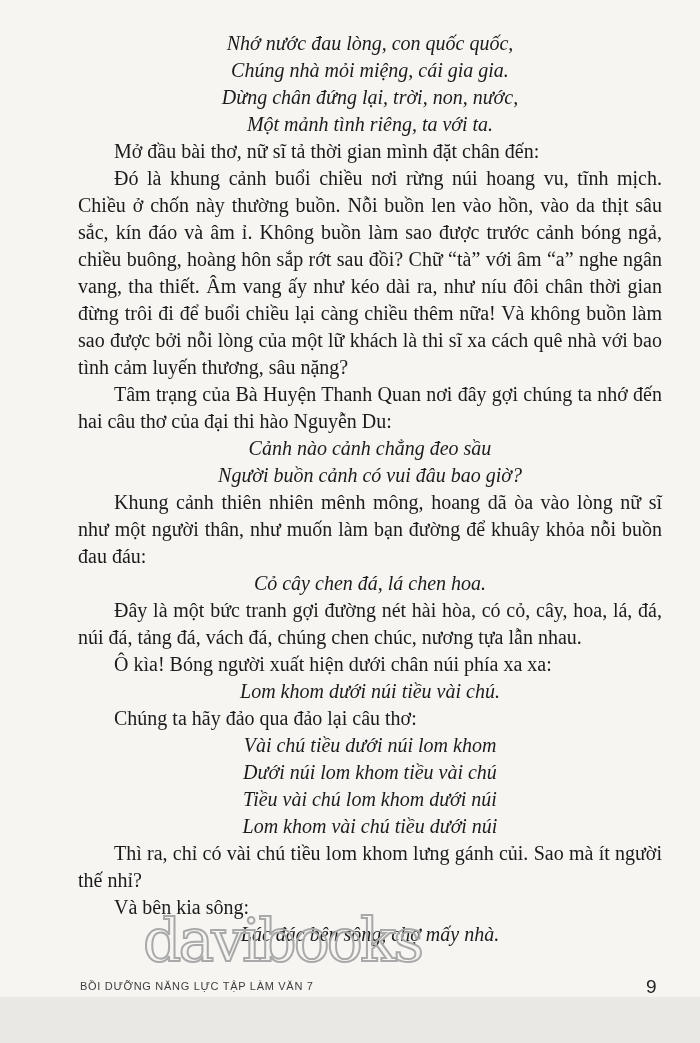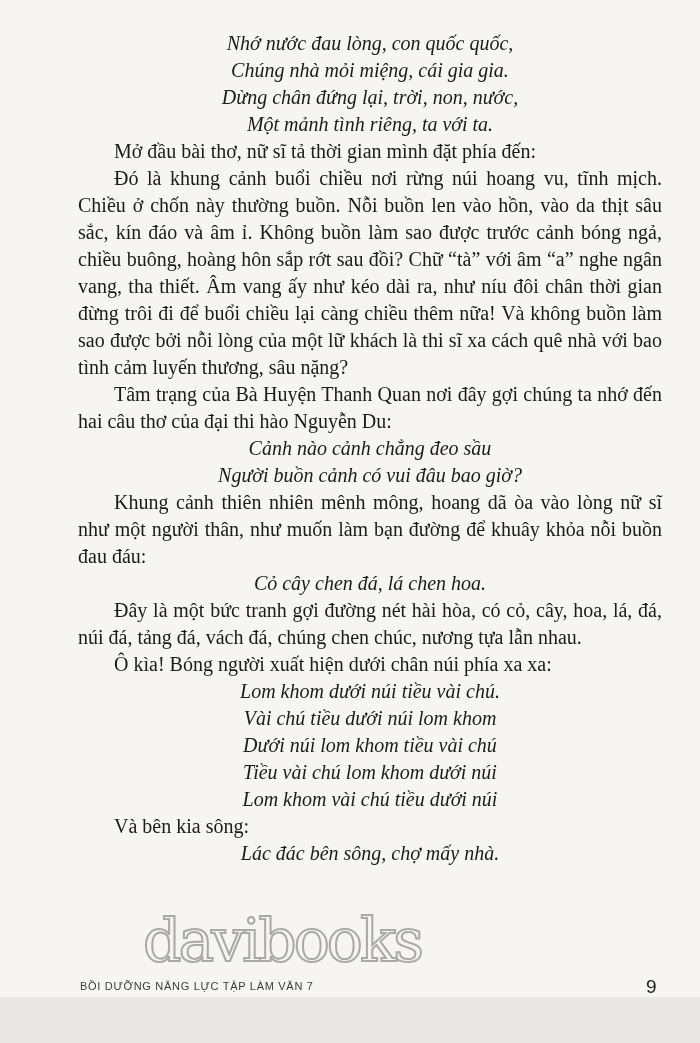--- a/index.html
+++ b/index.html
@@ -91,34 +91,36 @@
 </style>
 </head>
 <body>
 
 <div class="page">
   <div class="content" id="content">
       <div class="verse-line">Nhớ nước đau lòng, con quốc quốc,</div>
       <div class="verse-line">Chúng nhà mỏi miệng, cái gia gia.</div>
       <div class="verse-line">Dừng chân đứng lại, trời, non, nước,</div>
       <div class="verse-line">Một mảnh tình riêng, ta với ta.</div>
-      <p class="para">Mở đầu bài thơ, nữ sĩ tả thời gian mình đặt phía đến:</p>
+      <p class="para">Mở đầu bài thơ, nữ sĩ tả thời gian mình đặt chân đến:</p>
       <p class="para">Đó là khung cảnh buổi chiều nơi rừng núi hoang vu, tĩnh mịch. Chiều ở chốn này thường buồn. Nỗi buồn len vào hồn, vào da thịt sâu sắc, kín đáo và âm ỉ. Không buồn làm sao được trước cảnh bóng ngả, chiều buông, hoàng hôn sắp rớt sau đồi? Chữ “tà” với âm “a” nghe ngân vang, tha thiết. Âm vang ấy như kéo dài ra, như níu đôi chân thời gian đừng trôi đi để buổi chiều lại càng chiều thêm nữa! Và không buồn làm sao được bởi nỗi lòng của một lữ khách là thi sĩ xa cách quê nhà với bao tình cảm luyến thương, sâu nặng?</p>
       <p class="para">Tâm trạng của Bà Huyện Thanh Quan nơi đây gợi chúng ta nhớ đến hai câu thơ của đại thi hào Nguyễn Du:</p>
       <div class="verse-line">Cảnh nào cảnh chẳng đeo sầu</div>
       <div class="verse-line">Người buồn cảnh có vui đâu bao giờ?</div>
       <p class="para">Khung cảnh thiên nhiên mênh mông, hoang dã òa vào lòng nữ sĩ như một người thân, như muốn làm bạn đường để khuây khỏa nỗi buồn đau đáu:</p>
       <div class="verse-line">Cỏ cây chen đá, lá chen hoa.</div>
       <p class="para">Đây là một bức tranh gợi đường nét hài hòa, có cỏ, cây, hoa, lá, đá, núi đá, tảng đá, vách đá, chúng chen chúc, nương tựa lẫn nhau.</p>
       <p class="para">Ô kìa! Bóng người xuất hiện dưới chân núi phía xa xa:</p>
       <div class="verse-line">Lom khom dưới núi tiều vài chú.</div>
+      <p class="para">Chúng ta hãy đảo qua đảo lại câu thơ:</p>
       <div class="verse-line">Vài chú tiều dưới núi lom khom</div>
       <div class="verse-line">Dưới núi lom khom tiều vài chú</div>
       <div class="verse-line">Tiều vài chú lom khom dưới núi</div>
       <div class="verse-line">Lom khom vài chú tiều dưới núi</div>
+      <p class="para">Thì ra, chỉ có vài chú tiều lom khom lưng gánh củi. Sao mà ít người thế nhỉ?</p>
       <p class="para">Và bên kia sông:</p>
       <div class="verse-line">Lác đác bên sông, chợ mấy nhà.</div>
     </div>
 
   <div class="watermark wm1">davibooks</div>
 
   <div class="watermark wm2">Khát vọng tri thức</div>
 
   <div class="footer-title">BỒI DƯỠNG NĂNG LỰC TẬP LÀM VĂN 7</div>
 

